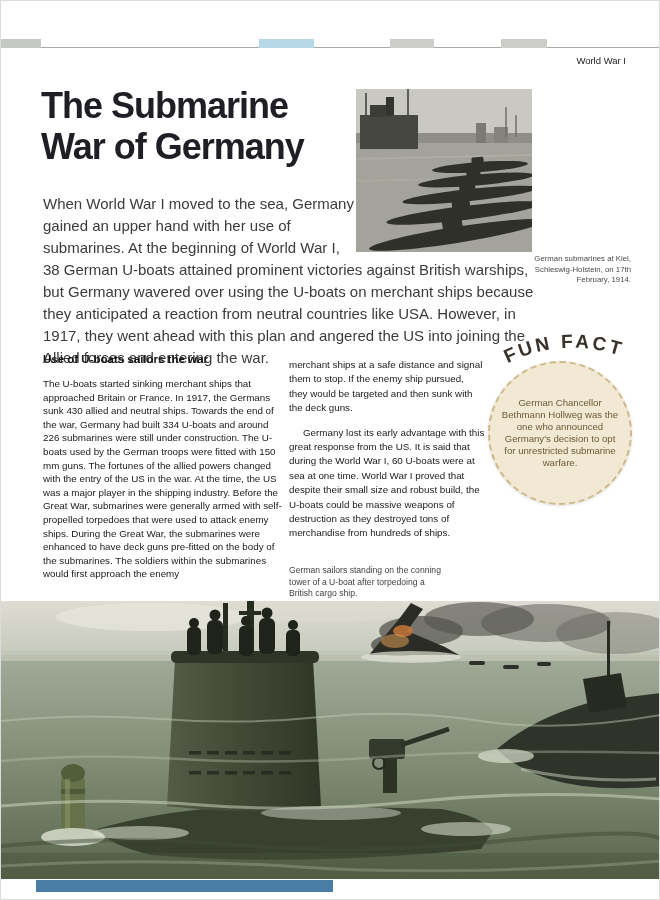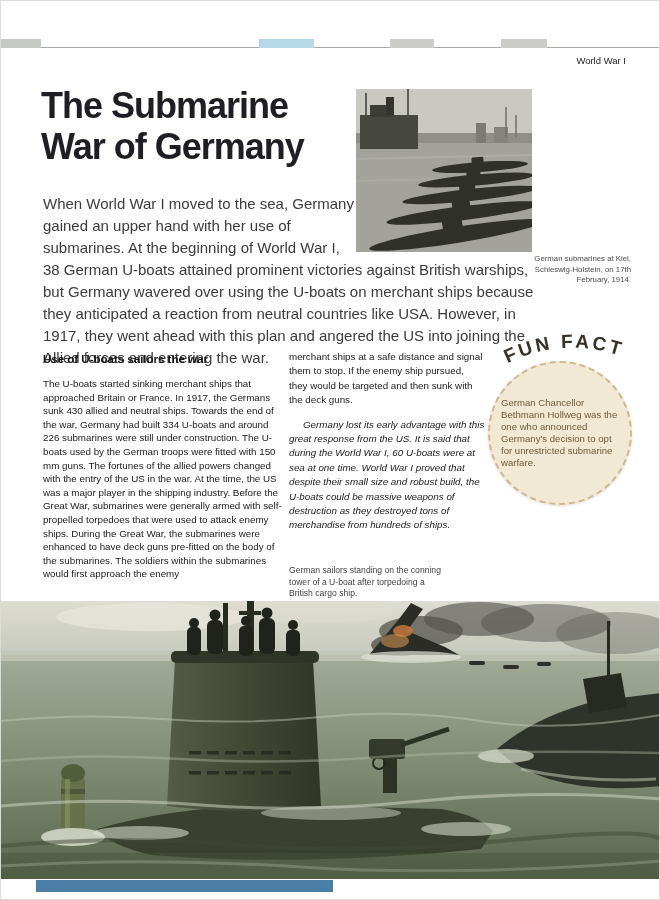--- a/index.html
+++ b/index.html
@@ -30,32 +30,32 @@
     font-size:15px;line-height:22px;color:#3b3b3b;
   }
   .intro-spacer{float:right;width:180px;height:56px;}
   .col-heading{
     position:absolute;left:42px;top:352px;width:240px;
     font-size:11.5px;font-weight:bold;color:#151515;
   }
   .col{font-size:9.8px;line-height:13.6px;color:#202020;}
   .col1{position:absolute;left:42px;top:376px;width:240px;}
   .col2{position:absolute;left:288px;top:349px;width:196px;line-height:14.4px;}
-  .col2 p{margin:0 0 10px 0;}
-  .col2 p.indent{text-indent:14px;font-style:italic;}
+  .col2 p{margin:8px 0 10px 0;}
+  .col2 p.indent{text-indent:14px;}
   .funfact-arc{position:absolute;left:462px;top:314px;width:200px;height:70px;overflow:visible;}
   .funfact-text{font-weight:bold;font-size:19px;letter-spacing:3px;fill:#38322a;}
   .fun-circle{
     position:absolute;left:487px;top:360px;width:144px;height:144px;border-radius:50%;
     background:#f2e9d4;border:2px dashed #cdb98b;box-sizing:border-box;
     display:flex;align-items:center;justify-content:center;
     box-shadow:0 1px 3px rgba(0,0,0,0.12);
   }
   .fun-circle-text{
-    width:118px;text-align:left;font-size:9.6px;line-height:12px;color:#6d5a39;
+    width:118px;text-align:center;font-size:9.6px;line-height:12px;color:#6d5a39;
   }
   .mid-caption{
     position:absolute;left:288px;top:564px;width:152px;
     font-size:8.6px;line-height:11.5px;color:#3f3f3f;
   }
   .painting{position:absolute;left:0;top:600px;width:660px;height:278px;overflow:hidden;}
   .painting svg{display:block;}
   .footer-bar{position:absolute;left:35px;top:879px;width:297px;height:12px;background:#4a7ea6;}
 </style>
 </head>

